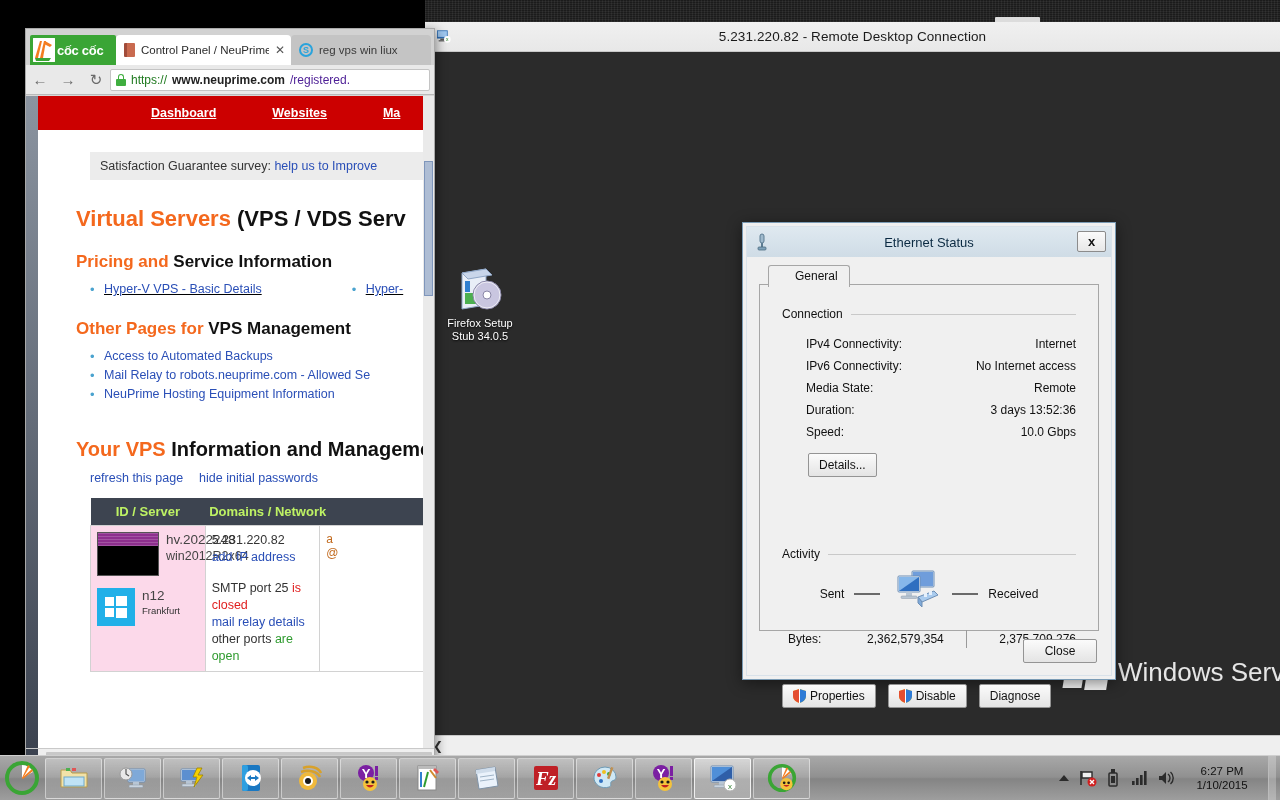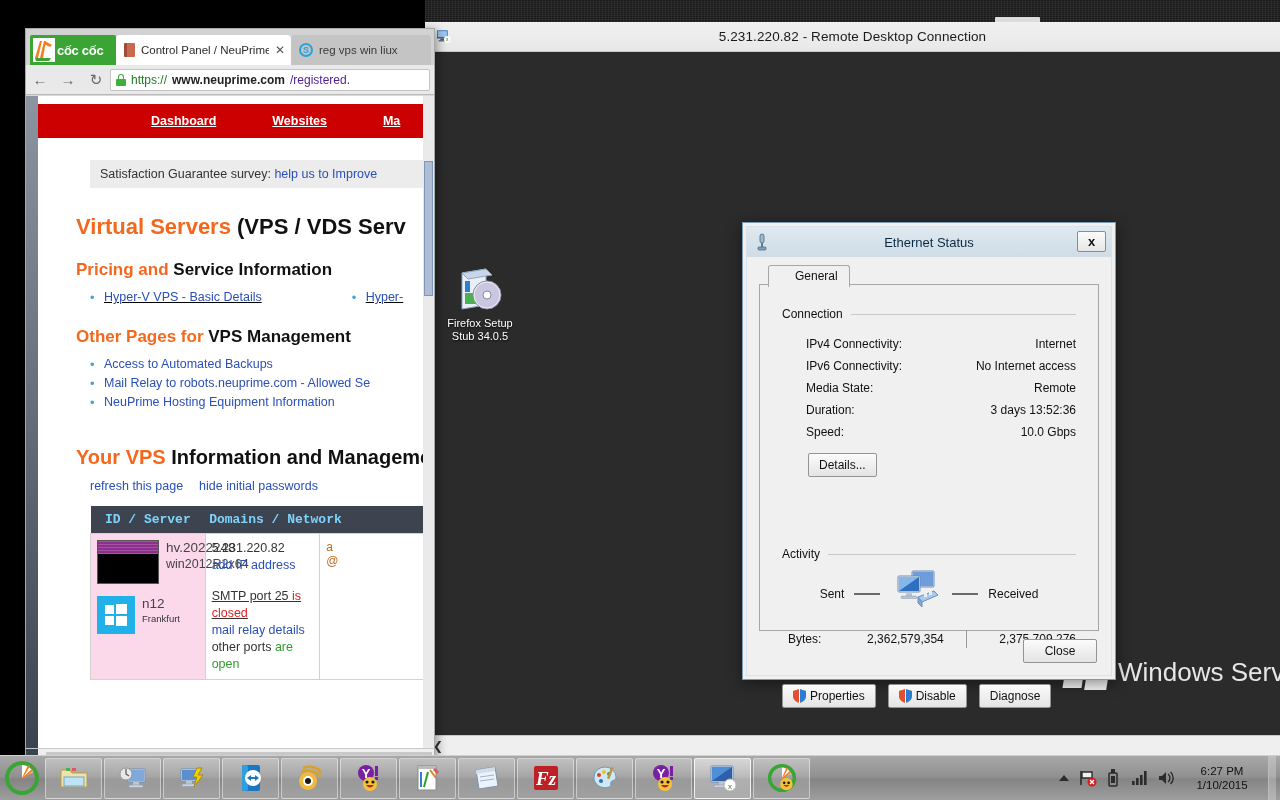--- a/index.html
+++ b/index.html
@@ -206,21 +206,21 @@
   .url-path { color: #4c1d95; font-size: 12px; }
 
   .br-viewport {
     position: absolute; left: 0; top: 67px; width: 410px; height: 654px;
     background: #fff; overflow: hidden;
   }
   .page-sidebar {
     position: absolute; left: 0; top: 0; width: 12px; height: 654px;
     background: linear-gradient(#8b94a0, #3c4350);
   }
-  .page-content { position: absolute; left: 12px; top: 0; right: 0; bottom: 0; background: #fff; margin-top: 8px; }
+  .page-content { position: absolute; left: 12px; top: 0; right: 0; bottom: 0; background: #fff; }
 
   .nav-red {
     height: 34px; background: #cc0000;
     display: flex; align-items: center; gap: 56px; padding-left: 113px;
   }
   .nav-red a {
     color: #fff; font-size: 12.5px; font-weight: bold;
     text-decoration: underline; white-space: nowrap;
   }
   .survey-bar {
@@ -237,22 +237,22 @@
   ul.links li::before { content: "•"; position: absolute; left: 0; color: #4aa3cf; font-size: 13px; }
   ul.links a { color: #2a4fb7; }
   .two-col { display: flex; text-decoration: underline; }
   .two-col ul.links:nth-child(2) { margin-left: 90px; }
 
   .small-links { margin: 10px 0 0 52px; font-size: 12.5px; display: flex; gap: 16px; }
   .small-links a { color: #2a4fb7; }
 
   table.vps { margin: 13px 0 0 52px; border-collapse: collapse; width: 345px; table-layout: fixed; }
   table.vps th {
-    background: #3d4450; color: #7dd3fc; font-size: 13px; font-weight: bold;
-    padding: 6px 4px; text-align: center; white-space: nowrap; font-family: Liberation Mono, monospace;
+    background: #3d4450; color: #bef264; font-size: 13px; font-weight: bold;
+    padding: 6px 4px; text-align: center; white-space: nowrap;
   }
   table.vps td { border: 1px solid #d2d2d2; vertical-align: top; padding: 6px 6px; }
   td.cell-id { background: #fcd9ea; width: 160px; }
   td.cell-net { background: #fff; width: 155px; }
   td.cell-extra { background: #fff; width: 30px; font-size: 12px; color: #c26a1e; }
   .srv-line { display: flex; gap: 7px; align-items: flex-start; }
   .srv-thumb { width: 62px; height: 44px; background: #000; border: 1px solid #555; flex: none; }
   .srv-thumb .bar { height: 13px; background: #8e2f8e; background-image: repeating-linear-gradient(0deg, rgba(255,255,255,.18) 0 1px, transparent 1px 3px); }
   .srv-name { font-size: 13.5px; color: #444; line-height: 16px; }
   .srv-name .small { font-size: 12.5px; }
@@ -623,21 +623,21 @@
                   <div class="n12">
                     <span>n12</span>
                     <span class="city">Frankfurt</span>
                   </div>
                 </div>
               </td>
 
               <td class="cell-net">
                 <div class="net-line">5.231.220.82</div>
                 <div class="net-line"><a>add IP address</a></div>
-                <div class="net-line" style="margin-top:14px;text-decoration:underline;">
+                <div class="net-line" style="margin-top:14px;">
                   <span>SMTP port 25 </span><span class="red">is closed</span>
                 </div>
                 <div class="net-line"><a>mail relay details</a></div>
                 <div class="net-line">
                   <span>other ports </span><span class="green">are open</span>
                 </div>
               </td>
 
               <td class="cell-extra">
                 <div>a</div>

